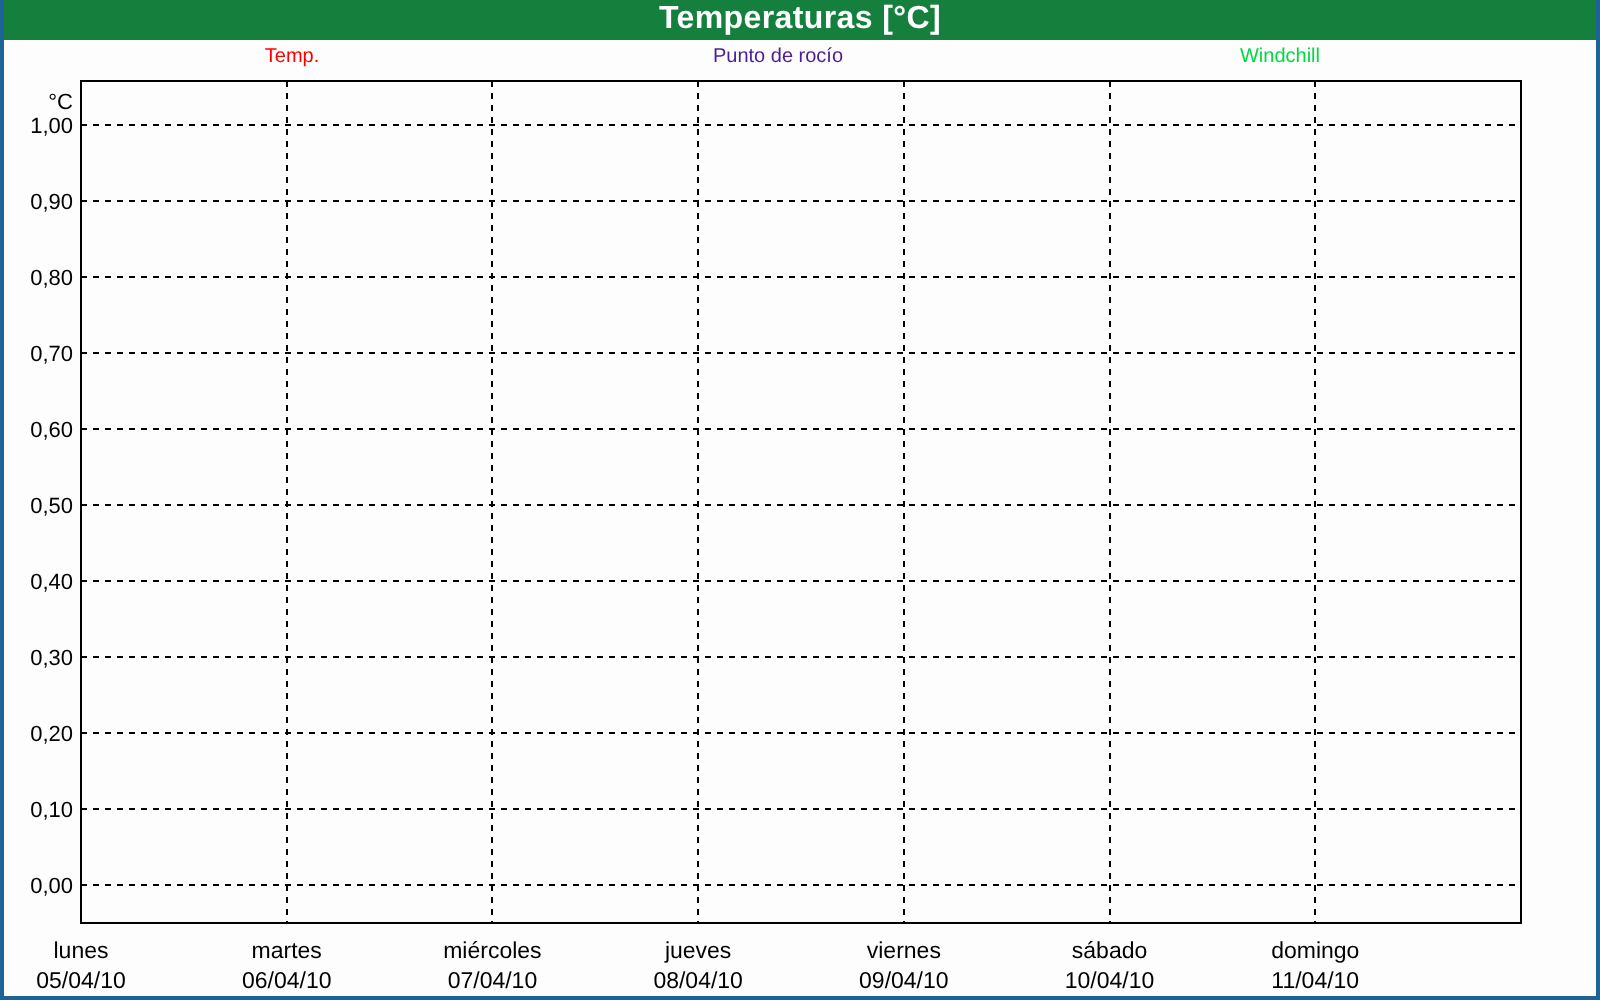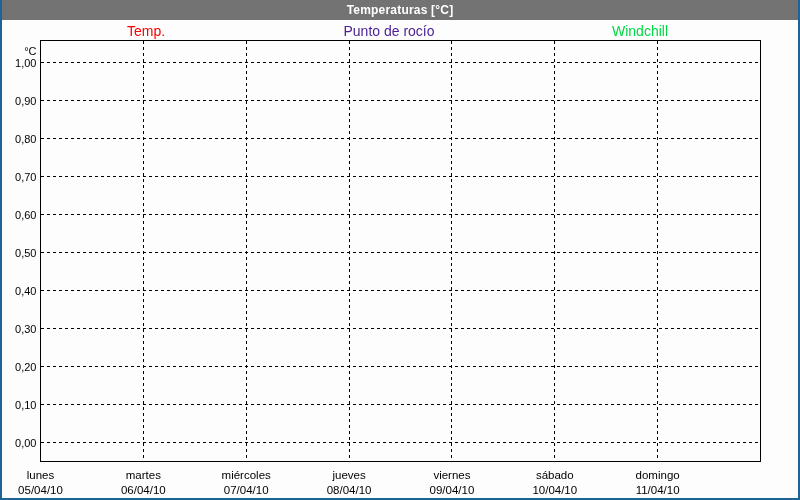--- a/index.html
+++ b/index.html
@@ -12,31 +12,31 @@
     width:800px;height:500px;
     box-sizing:border-box;
     background:#fcfdfc;
     border-left:2px solid #1d6496;
     border-right:2px solid #1d6496;
     border-bottom:2px solid #1d6496;
     overflow:hidden;
   }
   .titlebar{
     position:absolute;left:-2px;top:0;width:800px;height:20px;
-    background:#737373;
+    background:#15803d;
     color:#ffffff;
-    font-size:12px;font-weight:bold;
+    font-size:16px;font-weight:bold;
     text-align:center;line-height:20px;
     letter-spacing:0.2px;
   }
   .legend{position:absolute;left:-2px;top:0;width:800px;height:40px;}
   .legend-item{
     position:absolute;top:23px;
     transform:translateX(-50%);
-    font-size:14px;
+    font-size:10px;
     white-space:nowrap;
   }
   .legend-item.l0{left:146px;}
   .legend-item.l1{left:389px;}
   .legend-item.l2{left:640px;text-align:right;}
   svg.chart{position:absolute;left:-2px;top:0;}
   svg.chart text{
     font-family:"Liberation Sans","DejaVu Sans",sans-serif;
     fill:#000000;
   }

